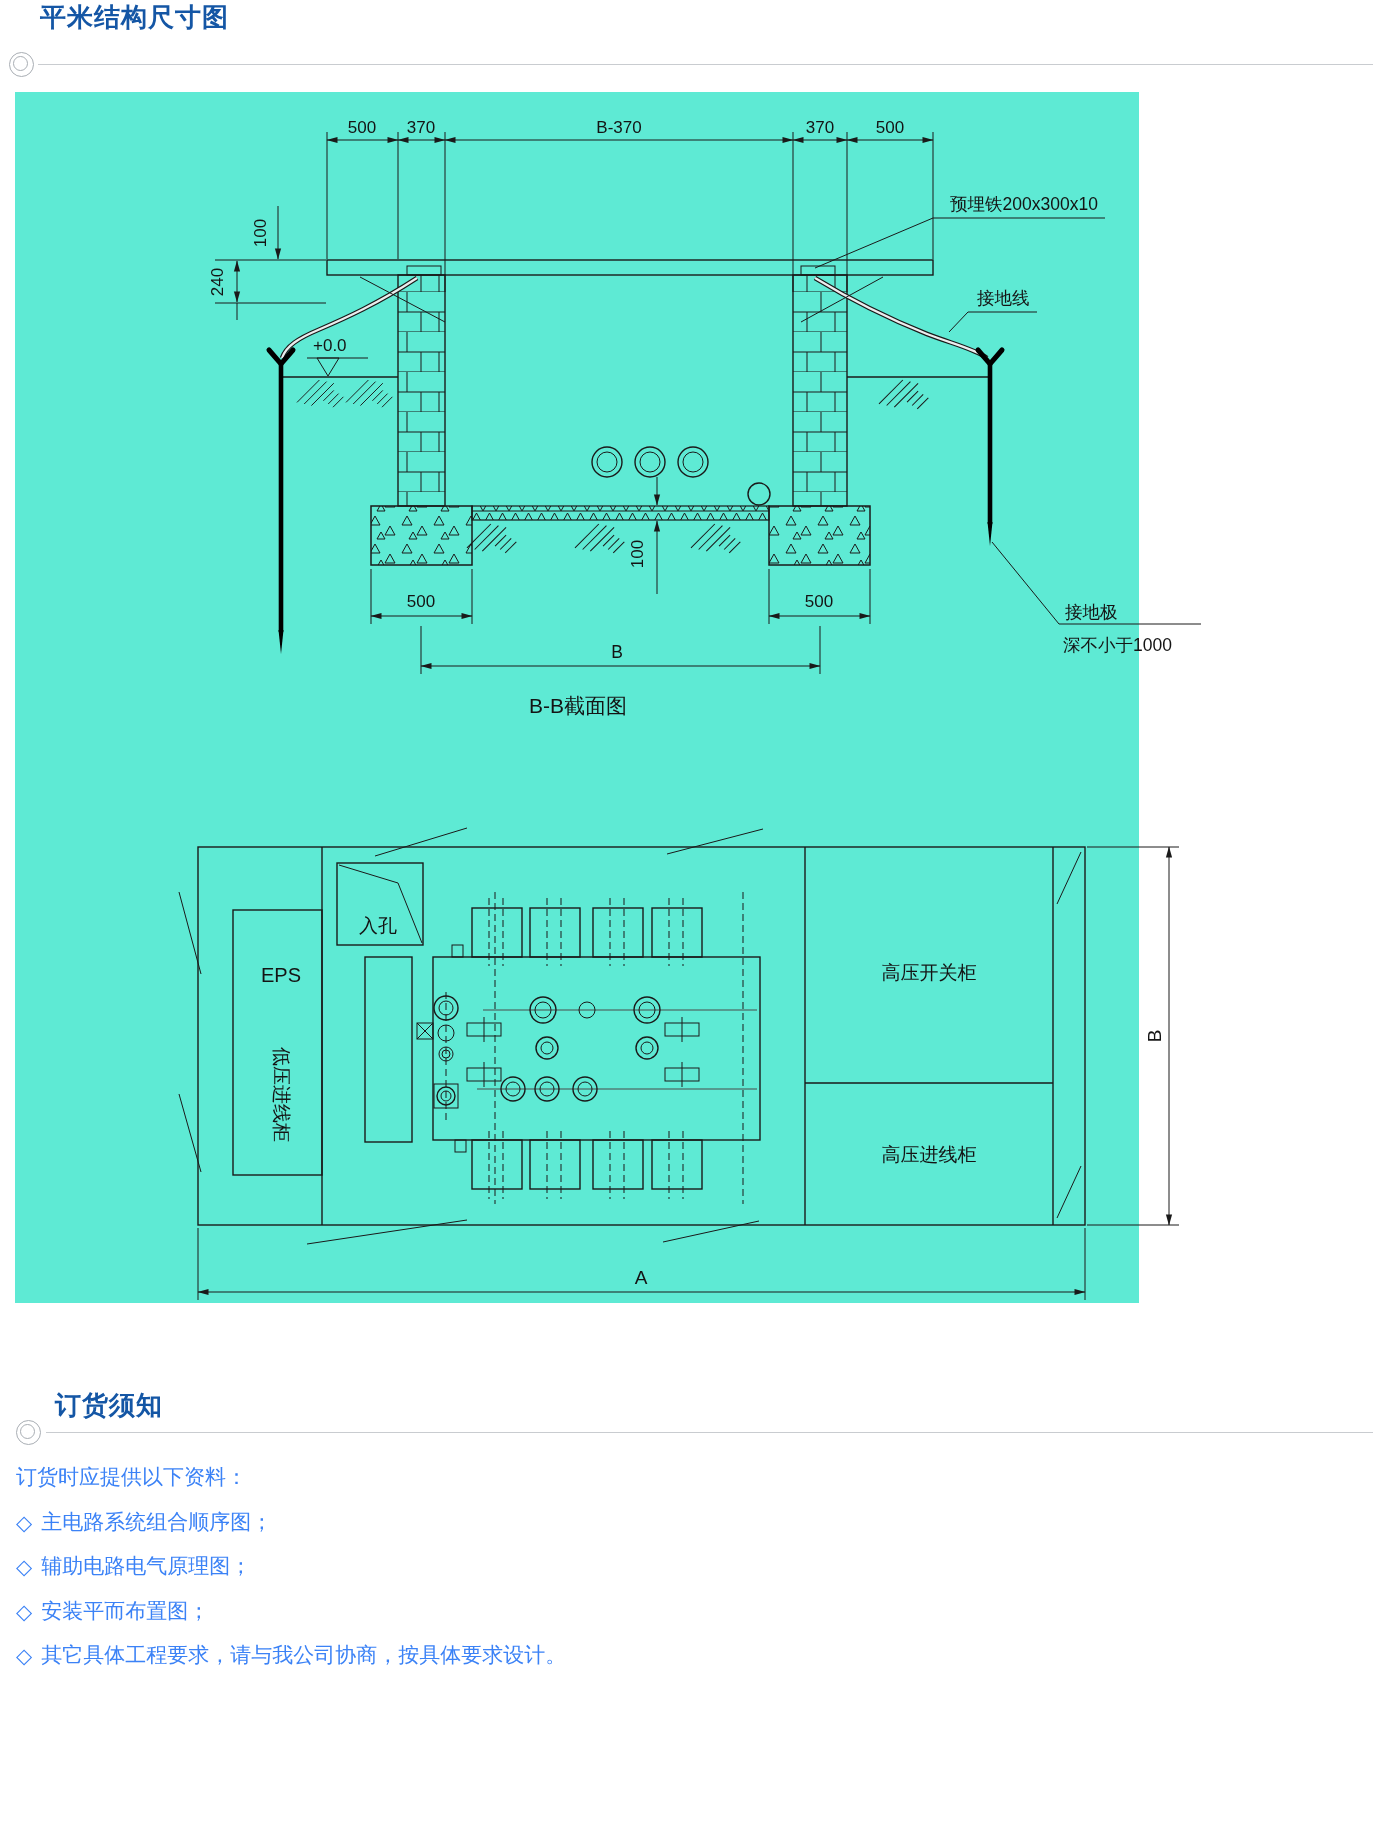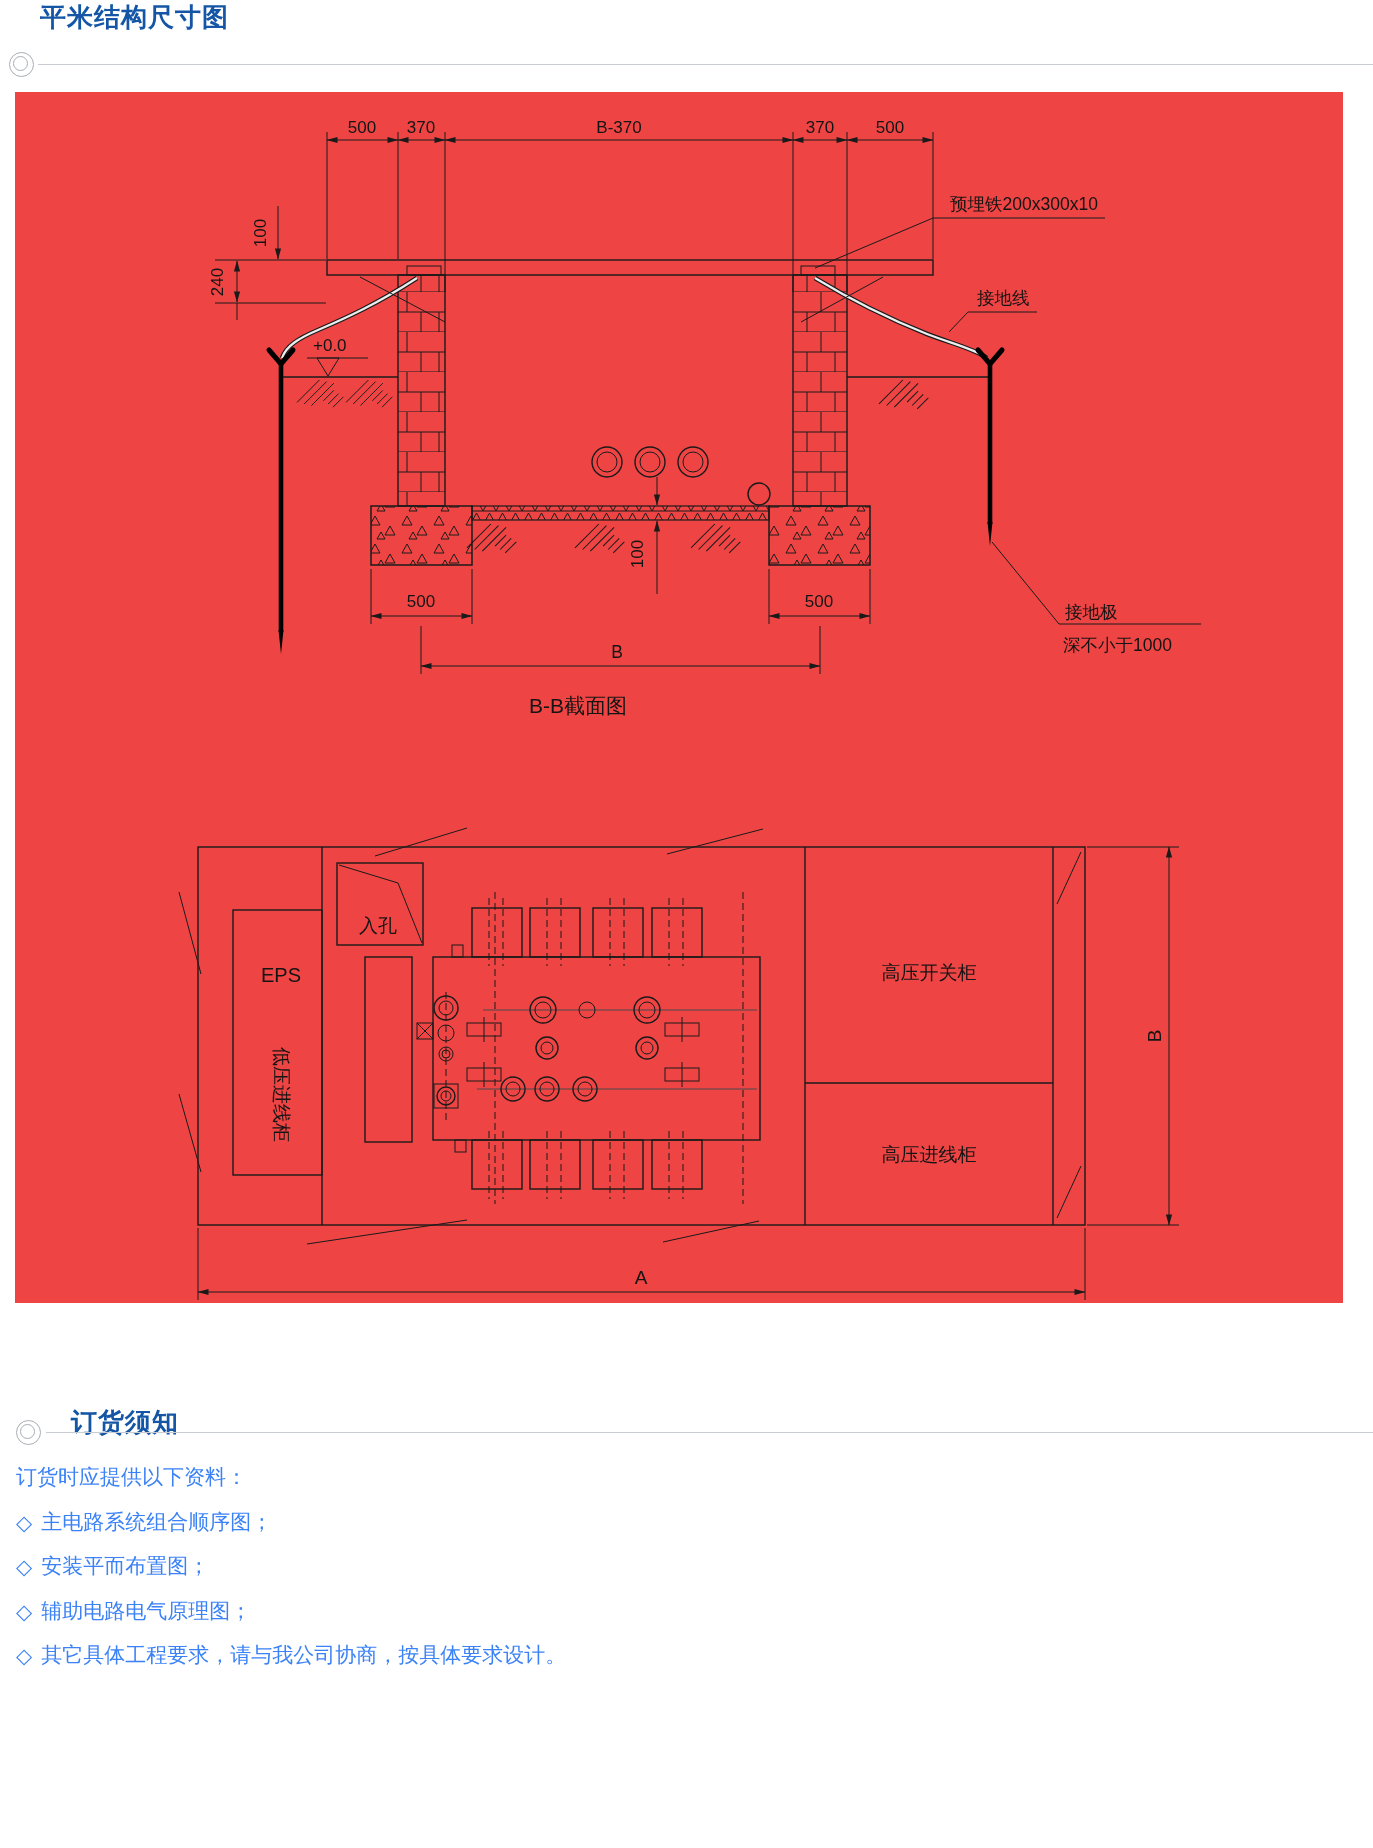--- a/index.html
+++ b/index.html
@@ -3,31 +3,31 @@
 <meta charset="utf-8">
 <style>
   html,body{margin:0;padding:0;}
   body{
     width:1373px;height:1848px;position:relative;background:#ffffff;
     font-family:"Liberation Sans","DejaVu Sans",sans-serif;color:#1b1b1b;overflow:hidden;
   }
   .sec-title{
     position:absolute;left:40px;margin:0;font-size:26px;font-weight:bold;color:#1456A5;letter-spacing:1px;text-align:right;
   }
-  .sec-title.t2{left:71px;margin-top:17px;}
+  .sec-title.t2{left:55px;}
   .rule{position:absolute;left:0;right:0;height:30px;}
   .rule .ring{
     position:absolute;left:9px;top:2px;width:25px;height:25px;border:1.5px solid #a9aeb4;border-radius:50%;box-sizing:border-box;
   }
   .rule .ring::after{
     content:"";position:absolute;left:3px;top:3px;width:15px;height:15px;border:1.2px solid #a9aeb4;border-radius:50%;box-sizing:border-box;
   }
   .rule .line{position:absolute;left:38px;right:0;top:14px;border-top:1.4px solid #c9ccd0;}
   #panel{
-    position:absolute;left:15px;top:92px;width:1328px;height:1211px;background:#ef4444;
+    position:absolute;left:15px;top:92px;width:1124px;height:1211px;background:#5eead4;
   }
   #panel svg{display:block;}
   svg text{font-family:"Liberation Sans","DejaVu Sans",sans-serif;fill:#141414;}
   .t17{font-size:17px;}
   .t18{font-size:17.5px;}
   .t19{font-size:19px;}
   .t20{font-size:20px;}
   .t21{font-size:21px;}
   .ln{stroke:#1a1a1a;stroke-width:1.4;fill:none;}
   .thin{stroke:#1a1a1a;stroke-width:1;fill:none;}
@@ -307,16 +307,16 @@
 
 <h2 class="sec-title t2" style="top:1388px;">订货须知</h2>
 <div class="rule" style="top:1418px;">
   <span class="ring" style="left:16px;"></span>
   <span class="line" style="left:46px;"></span>
 </div>
 
 <div id="notes">
   <div class="row">订货时应提供以下资料：</div>
   <div class="row"><span class="dia">◇</span><span>主电路系统组合顺序图；</span></div>
+  <div class="row"><span class="dia">◇</span><span>辅助电路电气原理图；</span></div>
   <div class="row"><span class="dia">◇</span><span>安装平而布置图；</span></div>
-  <div class="row"><span class="dia">◇</span><span>辅助电路电气原理图；</span></div>
   <div class="row"><span class="dia">◇</span><span>其它具体工程要求，请与我公司协商，按具体要求设计。</span></div>
 </div>
 
 </body></html>

